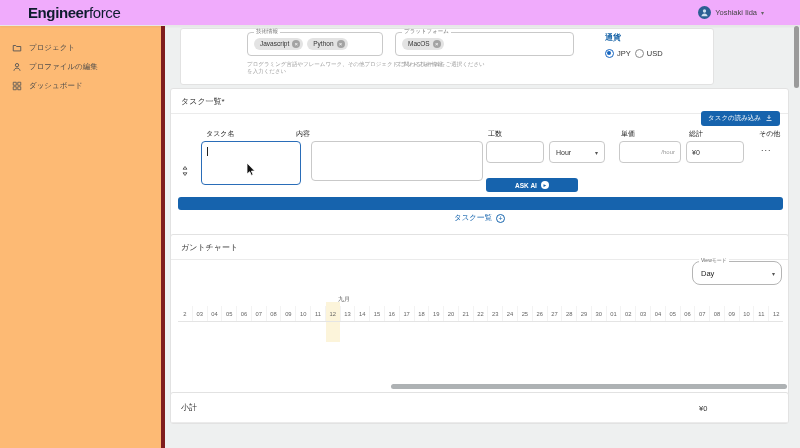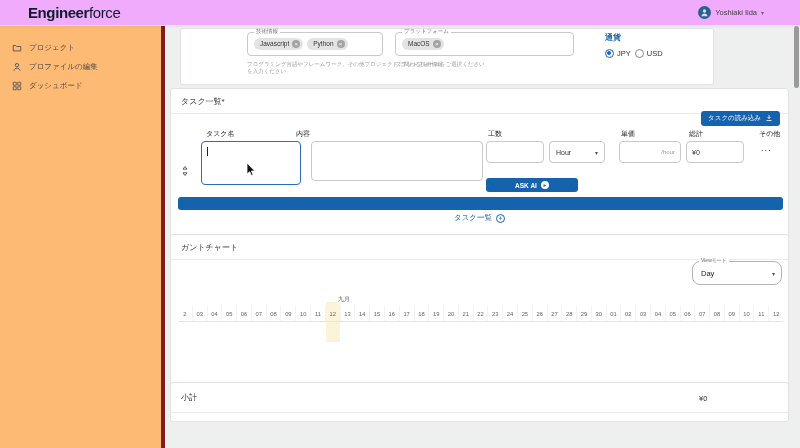--- a/index.html
+++ b/index.html
@@ -19,21 +19,21 @@
 .side-item{display:flex;align-items:center;gap:7px;padding:4.5px 12px;font-size:7.5px;color:#4a4a4a;cursor:pointer;white-space:nowrap}
 .side-item .icn{width:10px;height:10px;display:flex;align-items:center;justify-content:center;color:#555}
 .side-item.active,.side-item.active .icn{color:#1565c0}
 .side-item:nth-child(4){margin-top:5px}
 .side-item:nth-child(7){margin-top:7px}
 
 .card{position:absolute;background:#fff;border:1px solid #e2e2e2;border-radius:3px}
 .card-form{left:180px;top:28px;width:534px;height:57px}
 .card-tasks{left:170px;top:88px;width:619px;height:178px}
 .card-gantt{left:170px;top:234px;width:619px;height:162px}
-.card-subtotal{left:170px;top:382px;width:619px;height:40px}
+.card-subtotal{left:170px;top:392px;width:619px;height:32px}
 .card-title{font-size:8px;color:#333;padding:7px 10px 6px;border-bottom:1px solid #ebebeb}
 
 .fieldset{position:absolute;border:1px solid #c9c9c9;border-radius:4px;background:#fff}
 .fieldset .legend{position:absolute;top:-4px;left:6px;background:#fff;padding:0 2px;font-size:5.5px;color:#777;line-height:1}
 .fs-tech{left:66px;top:3px;width:136px;height:24px}
 .fs-platform{left:214px;top:3px;width:179px;height:24px}
 .tags{display:flex;align-items:center;gap:4px;height:100%;padding:0 6px}
 .tag{display:inline-flex;align-items:center;gap:3px;background:#e3e3e3;border-radius:8px;padding:2px 3px 2px 6px;font-size:6.5px;color:#333;line-height:1}
 .tag .x{width:8px;height:8px;border-radius:50%;background:#a3a3a3;color:#fff;font-size:6px;line-height:8px;text-align:center;cursor:pointer}
 .helper{position:absolute;font-size:5.5px;color:#9a9a9a;line-height:1.35}

